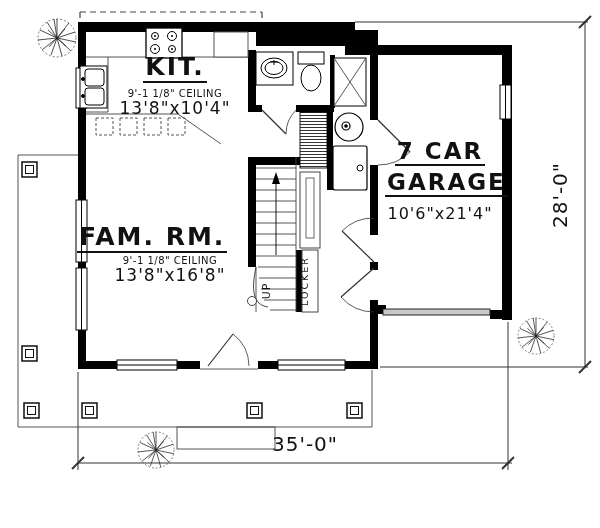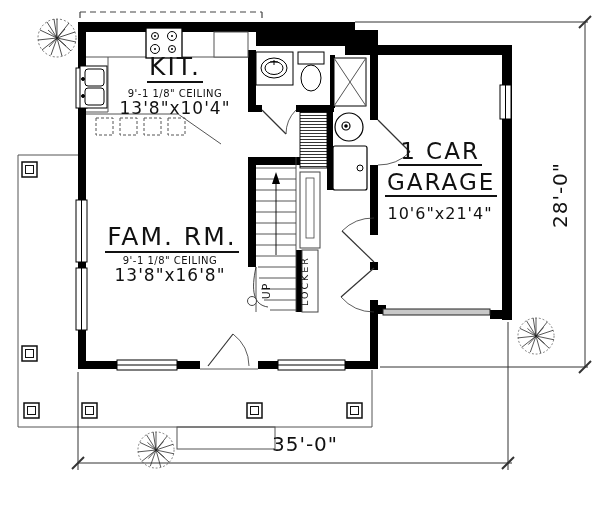--- a/index.html
+++ b/index.html
@@ -1,20 +1,20 @@
 <!DOCTYPE html>
 <html><head>
 <meta charset="utf-8">
 <style>
   html,body{margin:0;padding:0;background:#fff;}
   #canvas{position:relative;width:600px;height:528px;background:#fff;overflow:hidden;
           font-family:"DejaVu Sans",sans-serif;color:#111;}
   #drawing{position:absolute;left:0;top:0;}
   .lbl{position:absolute;text-align:center;line-height:1.05;white-space:nowrap;}
-  .room-name{font-size:25px;letter-spacing:2px;font-weight:400;}
+  .room-name{font-size:25px;letter-spacing:2px;font-weight:700;}
   .room-name .u{border-bottom:2px solid #111;padding:0 2px 1px 2px;display:inline-block;}
   .ceil{font-size:10px;letter-spacing:0.5px;}
   .size{font-size:17px;letter-spacing:1px;}
   .dim{font-size:20px;letter-spacing:1px;}
   .rot{transform:rotate(-90deg);transform-origin:center center;}
   .tiny{font-size:9.5px;letter-spacing:2px;}
   .up{font-size:11px;letter-spacing:1px;}
   #title{position:absolute;left:78px;top:474px;font-size:24px;letter-spacing:2.5px;
          border-bottom:3px solid #111;padding:0 12px 5px 0;white-space:nowrap;}
 </style>
@@ -256,28 +256,28 @@
     <line x1="579" y1="373" x2="591" y2="361" stroke-width="2"></line>
   </g>
 </svg>
 
 <div class="lbl room-name" style="left:130px;top:54px;width:90px;">
   <span class="u">KIT.</span>
 </div>
 <div class="lbl ceil" style="left:105px;top:89px;width:140px;">9'-1 1/8" CEILING</div>
 <div class="lbl size" style="left:105px;top:100px;width:140px;">13'8"x10'4"</div>
 
-<div class="lbl room-name" style="left:97px;top:224px;width:150px;">
+<div class="lbl room-name" style="left:77px;top:224px;width:150px;">
   <span class="u">FAM. RM.</span>
 </div>
 <div class="lbl ceil" style="left:95px;top:256px;width:150px;">9'-1 1/8" CEILING</div>
 <div class="lbl size" style="left:95px;top:267px;width:150px;">13'8"x16'8"</div>
 
 <div class="lbl room-name" style="left:385px;top:139px;width:110px;font-size:23px;">
-  <span class="u">1 CAR</span>
+  <span class="u">7 CAR</span>
 </div>
 <div class="lbl room-name" style="left:385px;top:170px;width:110px;font-size:23px;text-align:center;">
   <span class="u">GARAGE</span>
 </div>
 <div class="lbl size" style="left:385px;top:206px;width:110px;font-size:16px;">10'6"x21'4"</div>
 
 <div class="lbl tiny rot" style="left:277px;top:273px;width:62px;height:16px;">LOCKER</div>
 <div class="lbl up rot" style="left:254px;top:284px;width:28px;height:14px;">UP</div>
 
 <div class="lbl dim" style="left:245px;top:434px;width:120px;">35'-0"</div>

